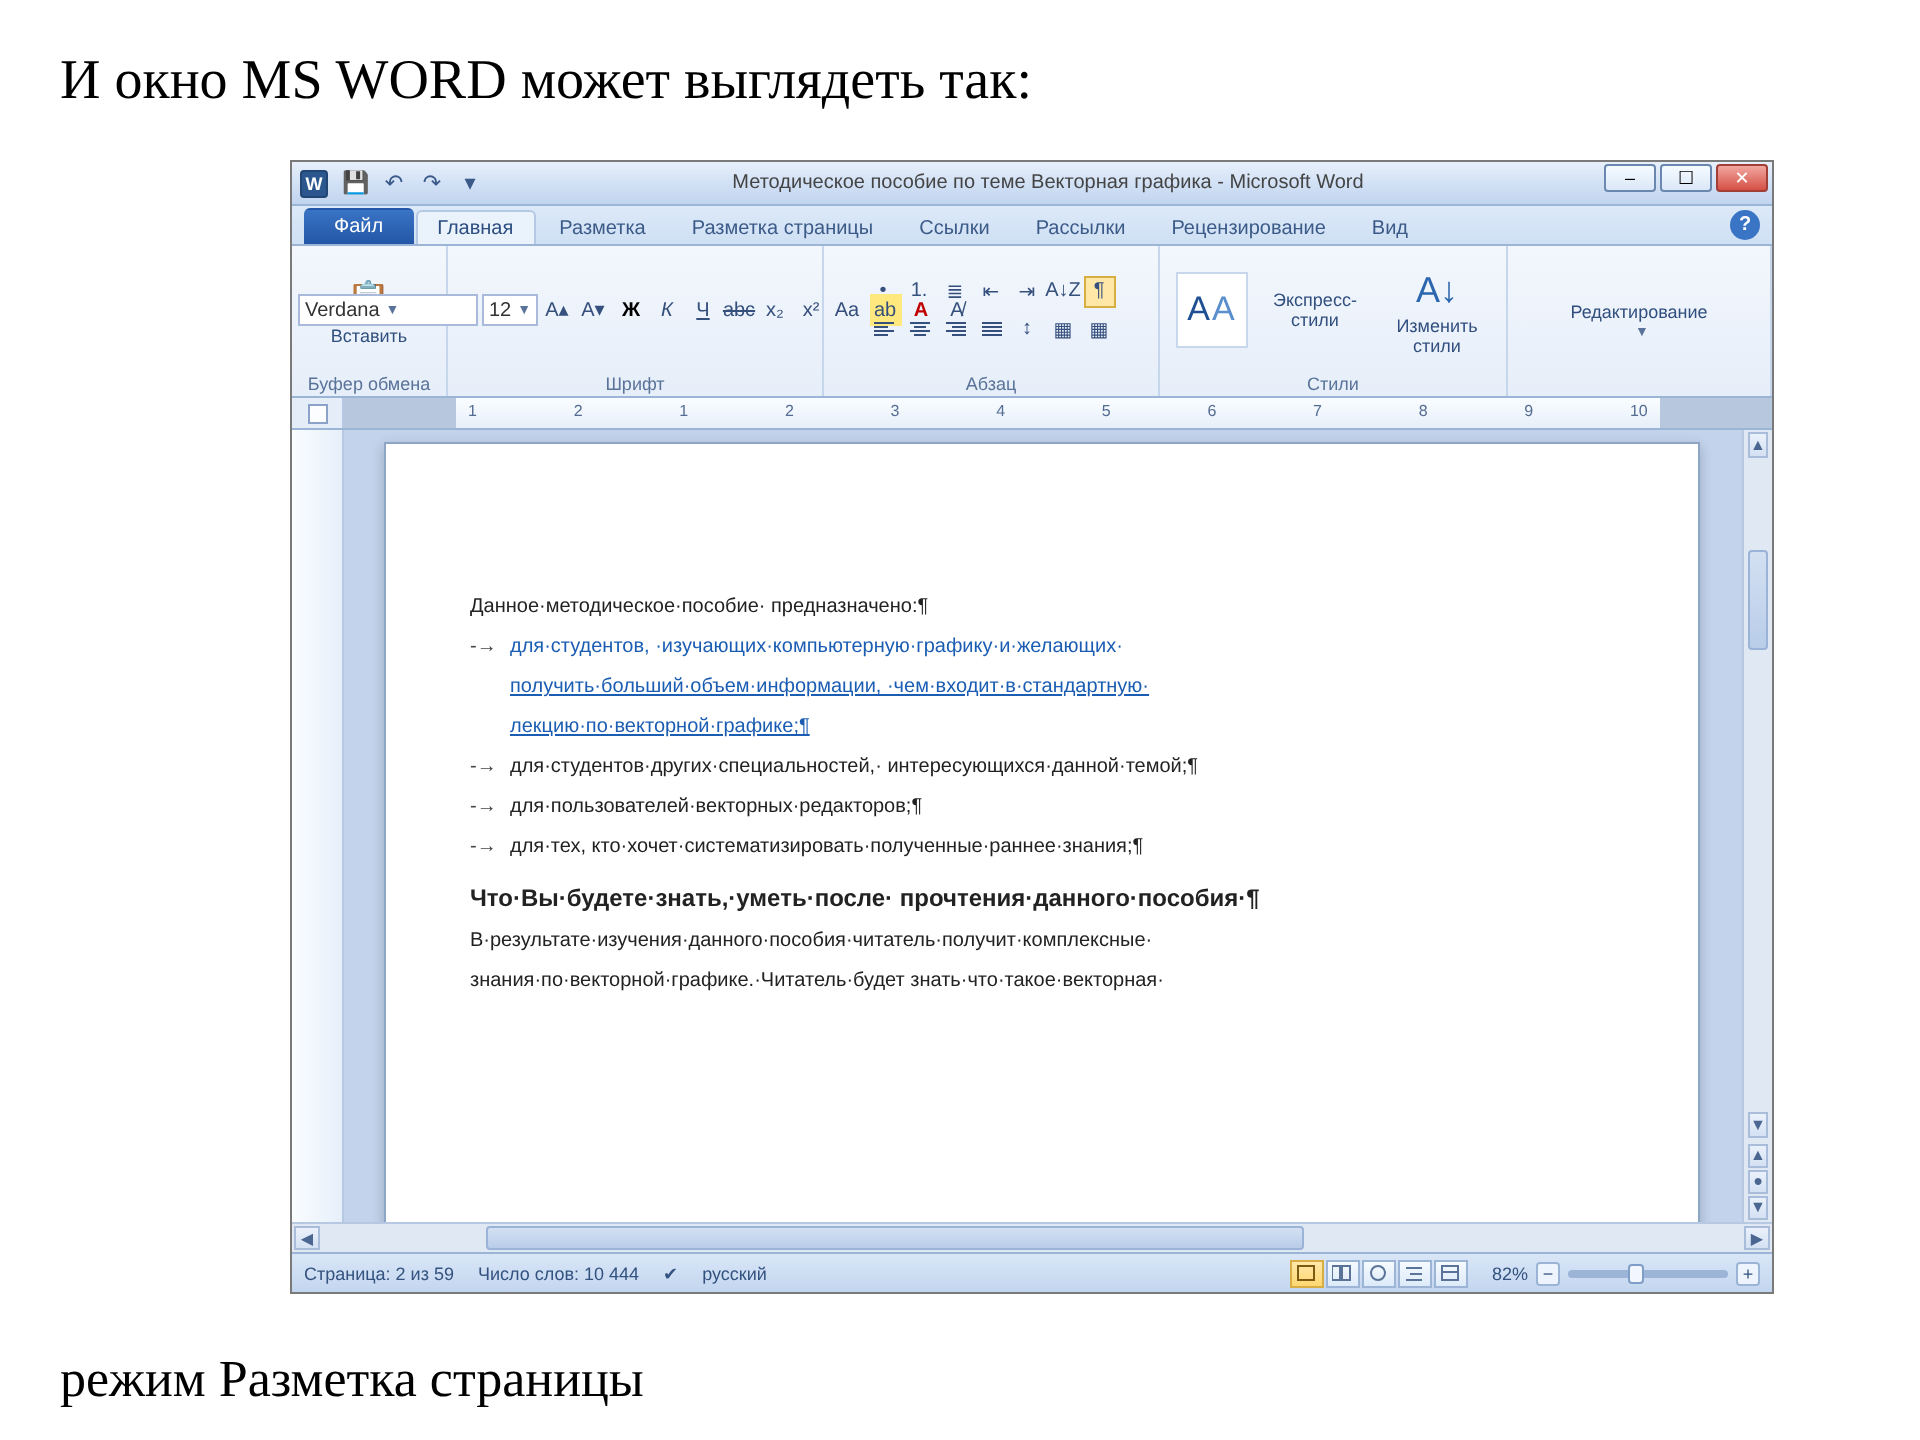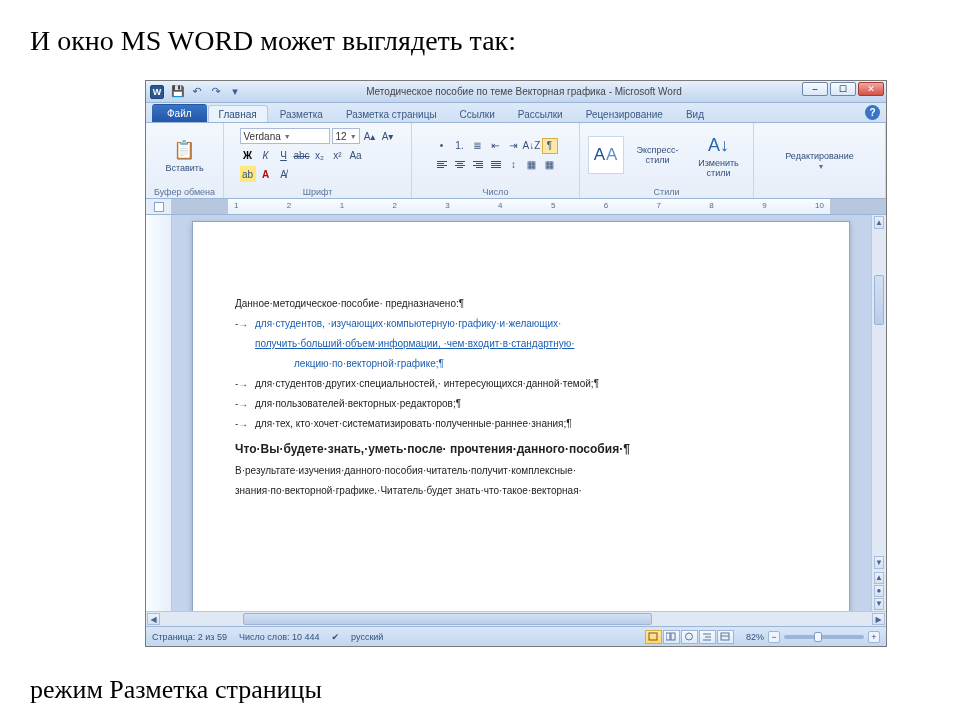--- a/index.html
+++ b/index.html
@@ -110,21 +110,21 @@
     justify-content:space-between;
     position:relative;
   }
   .group-label { font-size:9px; color:#5a7399; text-align:center; padding:2px 0 1px; white-space:nowrap;}
   .group-content { flex:1; display:flex; align-items:center; gap:4px;}
 
   .big-btn { width:40px; display:flex; flex-direction:column; align-items:center; gap:2px; padding-top:2px;}
   .big-ico { width:24px; height:24px; display:flex; align-items:center; justify-content:center; font-size:18px;}
   .big-lbl { font-size:9px; color:#314f7e; text-align:center; line-height:1.1;}
 
-  .font-block { display:flex; flex-direction:column; gap:3px;}
+  .font-block { display:flex; flex-direction:row; gap:3px;}
   .row { display:flex; gap:2px; align-items:center;}
   .combo { height:16px; border:1px solid #a9badb; background:#fff; font-size:10px; padding:0 3px; display:flex; align-items:center; color:#333;}
   .combo.font { width:90px;}
   .combo.size { width:28px;}
   .arrow { font-size:7px; color:#5a739a; padding-left:3px;}
   .ico-sm { width:16px; height:16px; border:1px solid transparent; display:flex; align-items:center; justify-content:center; font-size:10px; color:#35507c;}
   .ico-sm.bold{font-weight:900;color:#000;}
   .ico-sm.it{font-style:italic;}
   .ico-sm.ul{text-decoration:underline;}
   .ico-sm.strike{text-decoration:line-through;}
@@ -312,21 +312,21 @@
                   <div class="al-line"></div>
                   <div class="al-line"></div>
                 </div>
               </div>
             <div class="ico-sm">↕</div>
             <div class="ico-sm">▦</div>
             <div class="ico-sm">▦</div>
           </div>
         </div>
       </div>
-      <div class="group-label">Число</div>
+      <div class="group-label">Абзац</div>
     </div>
 
     <div class="group" style="width:174px;">
       <div class="group-content styles-block">
         <div class="style-swatch">
           <div style="display:flex;gap:1px;">
               <span class="aa">A</span>
               <span class="aa aa2">A</span>
             </div>
         </div>
@@ -377,21 +377,21 @@
     </div>
   </div>
 
   <div class="doc-area">
     <div class="v-ruler"></div>
     <div class="page-viewport">
       <div class="page">
         <p>Данное·методическое·пособие· предназначено:¶</p>
         <p class="bullet u"><span>для·студентов, ·изучающих·компьютерную·графику·и·желающих·</span></p>
         <p style="padding-left:20px"><span class="normal" style="text-decoration:underline;color:#1b5db3;">получить·больший·объем·информации, ·чем·входит·в·стандартную·</span></p>
-        <p style="padding-left:20px"><span class="normal" style="color:#1b5db3;margin-left:39px;">лекцию·по·векторной·графике;¶</span></p>
+        <p style="padding-left:20px"><span class="normal" style="text-decoration:underline;color:#1b5db3;">лекцию·по·векторной·графике;¶</span></p>
         <p class="bullet"><span>для·студентов·других·специальностей,· интересующихся·данной·темой;¶</span></p>
         <p class="bullet"><span>для·пользователей·векторных·редакторов;¶</span></p>
         <p class="bullet"><span>для·тех, кто·хочет·систематизировать·полученные·раннее·знания;¶</span></p>
         <h3>Что·Вы·будете·знать,·уметь·после· прочтения·данного·пособия·¶</h3>
         <p>В·результате·изучения·данного·пособия·читатель·получит·комплексные·</p>
         <p>знания·по·векторной·графике.·Читатель·будет знать·что·такое·векторная·</p>
       </div>
       <div class="scroll-v">
         <div class="arr up">▲</div>
         <div class="thumb"></div>

